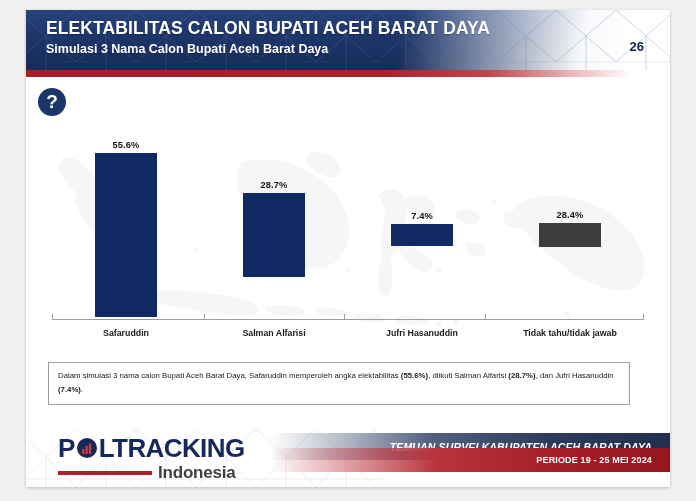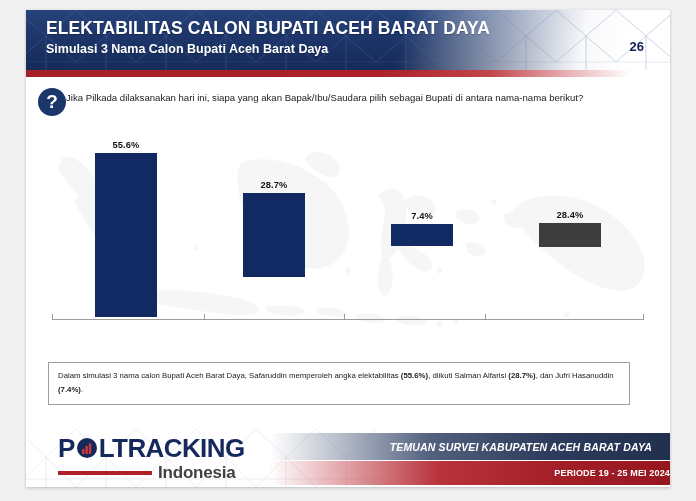--- a/index.html
+++ b/index.html
@@ -295,32 +295,33 @@
   }
   .fr-top span {
     color: #ffffff;
     font-size: 10.5px;
     font-weight: bold;
     letter-spacing: 0.15px;
     white-space: nowrap;
   }
   .fr-bot {
     position: absolute;
-    left: 0; top: 32px;
+    left: 0; top: 19px;
     width: 100%;
     height: 24px;
     background: linear-gradient(90deg,
       rgba(255,255,255,0) 0%,
       rgba(200,80,88,0.5) 18%,
       #b8333c 42%,
       #a31f28 72%,
       #96161f 100%);
     display: flex;
     align-items: center;
     justify-content: flex-end;
+    padding-right: 18px;
   }
   .fr-bot span {
     color: #ffffff;
     font-size: 9px;
     font-weight: bold;
     letter-spacing: 0.15px;
     white-space: nowrap;
   }
 </style>
 </head>
@@ -341,21 +342,20 @@
     <div class="header-text">
       <div class="header-title">ELEKTABILITAS CALON BUPATI ACEH BARAT DAYA</div>
       <div class="header-sub">Simulasi 3 Nama Calon Bupati Aceh Barat Daya</div>
     </div>
     <div class="page-number">26</div>
   </div>
   <div class="redbar"></div>
 
   <div class="question-row">
     <div class="q-icon">?</div>
-    <div class="q-text">Jika Pilkada dilaksanakan hari ini, siapa yang akan Bapak/Ibu/Saudara pilih sebagai Bupati di antara nama-nama berikut?</div>
   </div>
 
   <div class="chart-area">
 
     <svg class="map-watermark" viewBox="0 0 600 190" preserveAspectRatio="none">
       <g fill="#e3e3e3">
 
         <path d="M18 18 C30 14 44 26 52 40 C62 56 76 74 88 88 C96 98 94 110 84 108 C70 104 58 88 48 72 C36 54 22 40 14 28 Z"></path>
         <path d="M34 52 C44 58 54 72 60 84 C64 92 58 96 52 90 C44 82 36 68 30 58 Z"></path>
 
@@ -414,20 +414,26 @@
         </div>
       </div>
       <div class="axis-line"></div>
       <div class="axis-tick" style="left:8px"></div>
       <div class="axis-tick" style="left:160px"></div>
       <div class="axis-tick" style="left:300px"></div>
       <div class="axis-tick" style="left:441px"></div>
       <div class="axis-tick" style="right:8px"></div>
     </div>
 
+    <div class="cat-labels">
+      <div class="cat-label">Safaruddin</div>
+      <div class="cat-label">Salman Alfarisi</div>
+      <div class="cat-label">Jufri Hasanuddin</div>
+      <div class="cat-label">Tidak tahu/tidak jawab</div>
+    </div>
   </div>
 
   <div class="note-box">
     <div class="note-text">
       <span>Dalam simulasi 3 nama calon Bupati Aceh Barat Daya, Safaruddin memperoleh angka elektabilitas </span><b>(55.6%)</b><span>, diikuti Salman Alfarisi </span><b>(28.7%)</b><span>, dan Jufri Hasanuddin </span><b>(7.4%)</b><span>.</span>
     </div>
   </div>
 
   <div class="footer">
     <svg class="footer-hex" viewBox="0 0 360 58" preserveAspectRatio="none">

